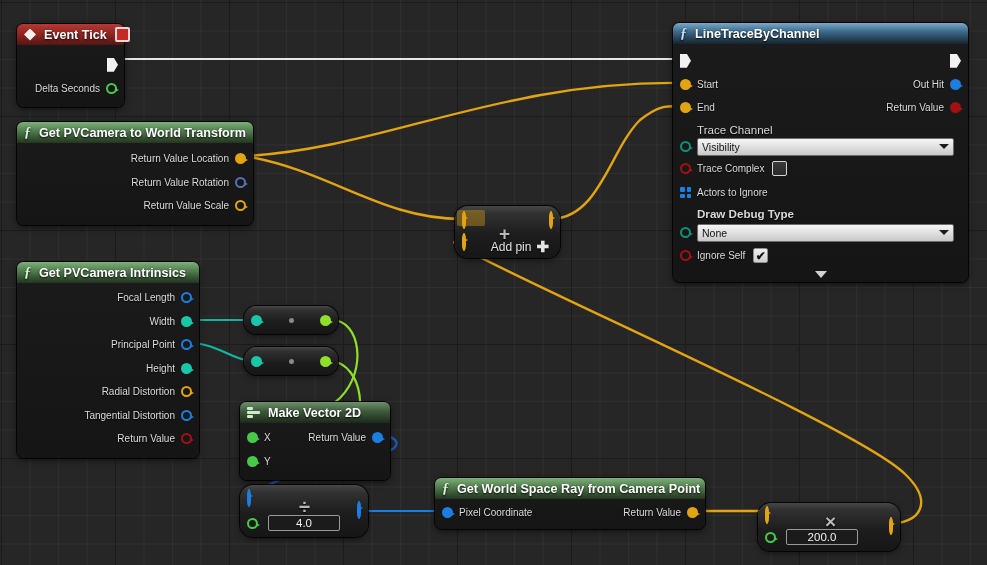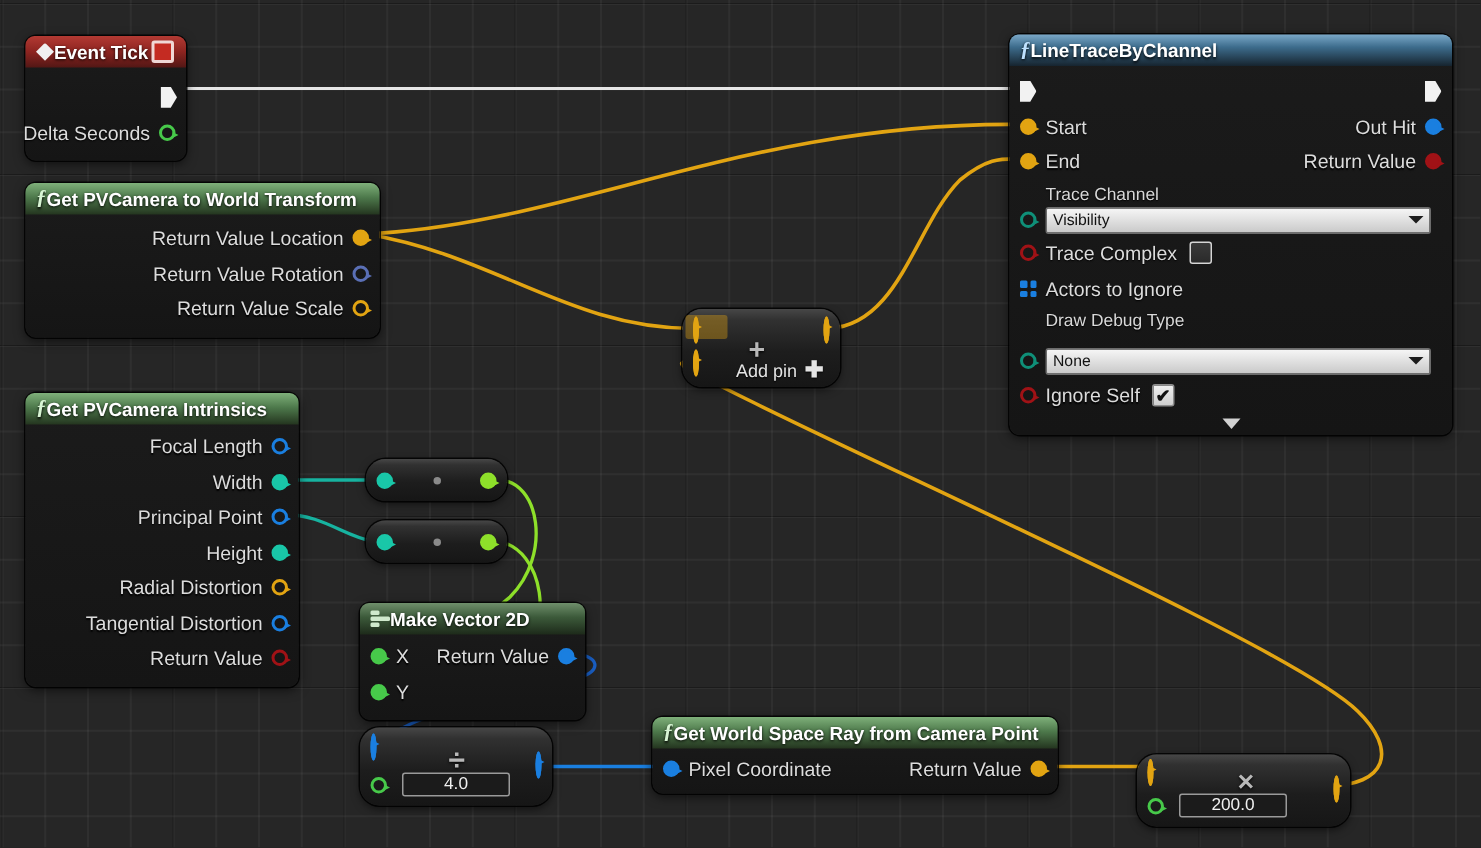--- a/index.html
+++ b/index.html
@@ -27,41 +27,41 @@
     position:absolute;
     border-radius:7px;
     background:linear-gradient(to bottom,#1b1b1b 0%,#151515 100%);
     box-shadow:0 0 0 1px rgba(0,0,0,0.85), 0 2px 7px rgba(0,0,0,0.6);
     color:#e8e8e8;
     font-size:12.2px;
     overflow:visible;
   }
   .node-head{
     height:21px;border-radius:6px 6px 0 0;
-    display:flex;align-items:center;gap:0;
+    display:flex;align-items:center;gap:8px;
     padding:0 8px 0 7px;
     font-size:12.6px;font-weight:bold;
     color:#fff;text-shadow:0 1px 2px rgba(0,0,0,.9);
     white-space:nowrap;
   }
   .head-fn{background:linear-gradient(to bottom,#7fb07a 0%,#4e7a4c 45%,#24351f 100%);}
   .head-event{background:linear-gradient(to bottom,#b33a33 0%,#8d2420 50%,#531715 100%);}
   .head-trace{background:linear-gradient(to bottom,#7aa8c8 0%,#3d6c8c 40%,#16242f 100%);}
   .head-make{background:linear-gradient(to bottom,#6f8f6b 0%,#3c5a3a 45%,#1d2a1a 100%);}
   .node-body{padding:6px 0 7px 0;}
   .compact{
     border-radius:13px;
     background:linear-gradient(to bottom,#474747 0%,#313131 14%,#1d1d1d 55%,#161616 100%);
     box-shadow:0 0 0 1px rgba(0,0,0,.85),0 2px 6px rgba(0,0,0,.55);
   }
 
   
   .row{display:flex;align-items:center;height:23.5px;position:relative;}
   .row.right{justify-content:flex-end;}
-  .plabel{font-size:13px;color:#dcdcdc;text-shadow:0 1px 1px #000;white-space:nowrap;}
+  .plabel{font-size:10px;color:#dcdcdc;text-shadow:0 1px 1px #000;white-space:nowrap;}
   .pin{width:11px;height:11px;border-radius:50%;box-sizing:border-box;flex:none;position:relative;}
   .pin::after{
     content:"";position:absolute;top:3px;right:-4px;
     border-top:2.5px solid transparent;border-bottom:2.5px solid transparent;
   }
   .pin.in{margin-left:7px;margin-right:6px;}
   .pin.out{margin-left:6px;margin-right:7px;}
   .pin.hollow{border:2px solid currentColor;background:transparent;}
   .pin.hollow::after{border-left:4px solid currentColor;}
   .pin.filled{background:currentColor;border:2px solid currentColor;}
@@ -403,21 +403,21 @@
             <i></i>
             <i></i>
             <i></i>
         </span>
         <span class="plabel">Actors to Ignore</span>
       </div>
 
       <div style="display:flex;align-items:flex-end;padding-top:3px;">
         <span class="pin in hollow c-seagreen" style="margin-bottom:4px;"></span>
         <div style="flex:1;margin-right:14px;">
-          <div class="sublabel" style="margin-bottom:12px;">Draw Debug Type</div>
+          <div class="sublabel" style="margin-bottom:4px;font-weight:bold;">Draw Debug Type</div>
           <div class="combo">
             <span class="cv">None</span>
             <span class="arr"></span>
           </div>
         </div>
       </div>
 
       <div class="row" style="height:28px;">
         <span class="pin in hollow c-red"></span>
         <span class="plabel">Ignore Self</span>

